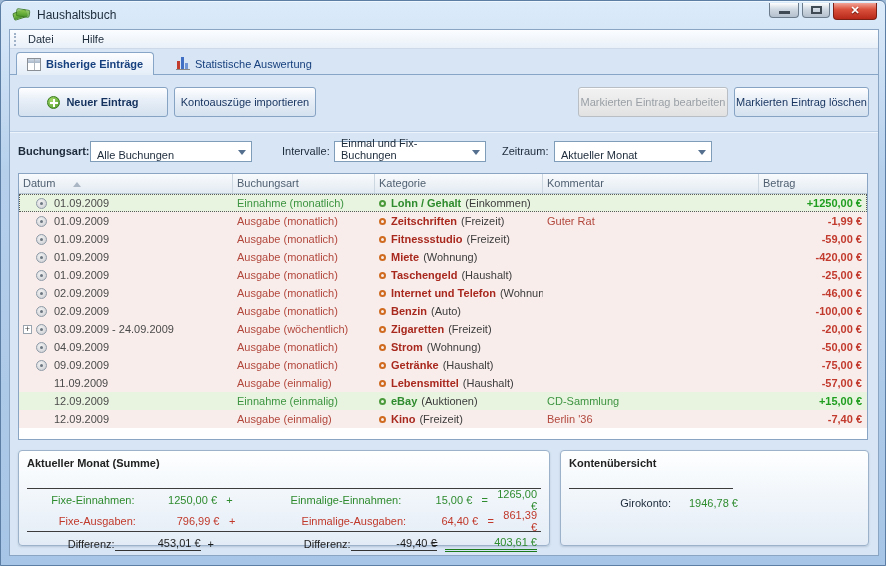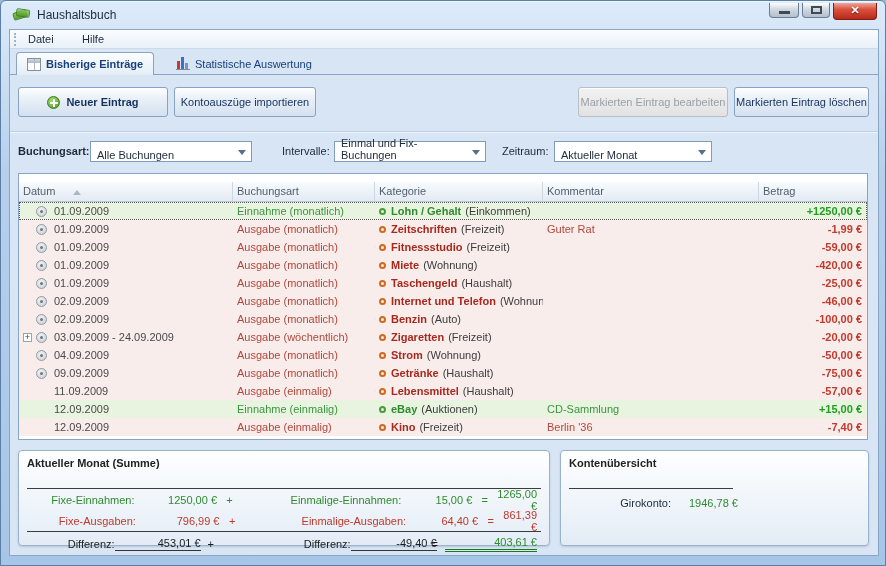--- a/index.html
+++ b/index.html
@@ -89,21 +89,21 @@
     color:#1c2a3a; cursor:pointer; }
   .dd0 { left:80px; width:162px; } .dd1 { left:324px; width:152px; } .dd2 { left:544px; width:158px; }
   .dd-arrow { position:absolute; right:5px; top:8px; width:0; height:0;
     border-left:4px solid transparent; border-right:4px solid transparent;
     border-top:5px solid #55708e; }
 
   
   .table { position:absolute; left:8px; top:98px; width:850px; height:267px;
     background:#fff; border:1px solid #8aa5c4; overflow:hidden; }
   .thead { display:flex; height:20px; background:linear-gradient(#f9fbfd,#e2eaf2);
-    border-bottom:1px solid #b9c6d4; color:#4f5f70;margin-top:8px; }
+    border-bottom:1px solid #b9c6d4; color:#4f5f70; }
   .thead .hcell { padding:3px 4px 0 4px; border-right:1px solid #cdd7e1;
     white-space:nowrap; overflow:hidden; }
   .sort-up { display:inline-block; margin-left:18px; width:0; height:0;
     border-left:4px solid transparent; border-right:4px solid transparent;
     border-bottom:5px solid #aab6c4; }
   .c-date { width:214px; } .c-type { width:142px; } .c-cat { width:168px; }
   .c-com  { width:216px; } .c-amt { flex:1; text-align:right; }
   .trow { display:flex; height:18px; align-items:center; white-space:nowrap; }
   .trow.expense { background:#f8edeb; }
   .trow.income { background:#e9f4e0; }

